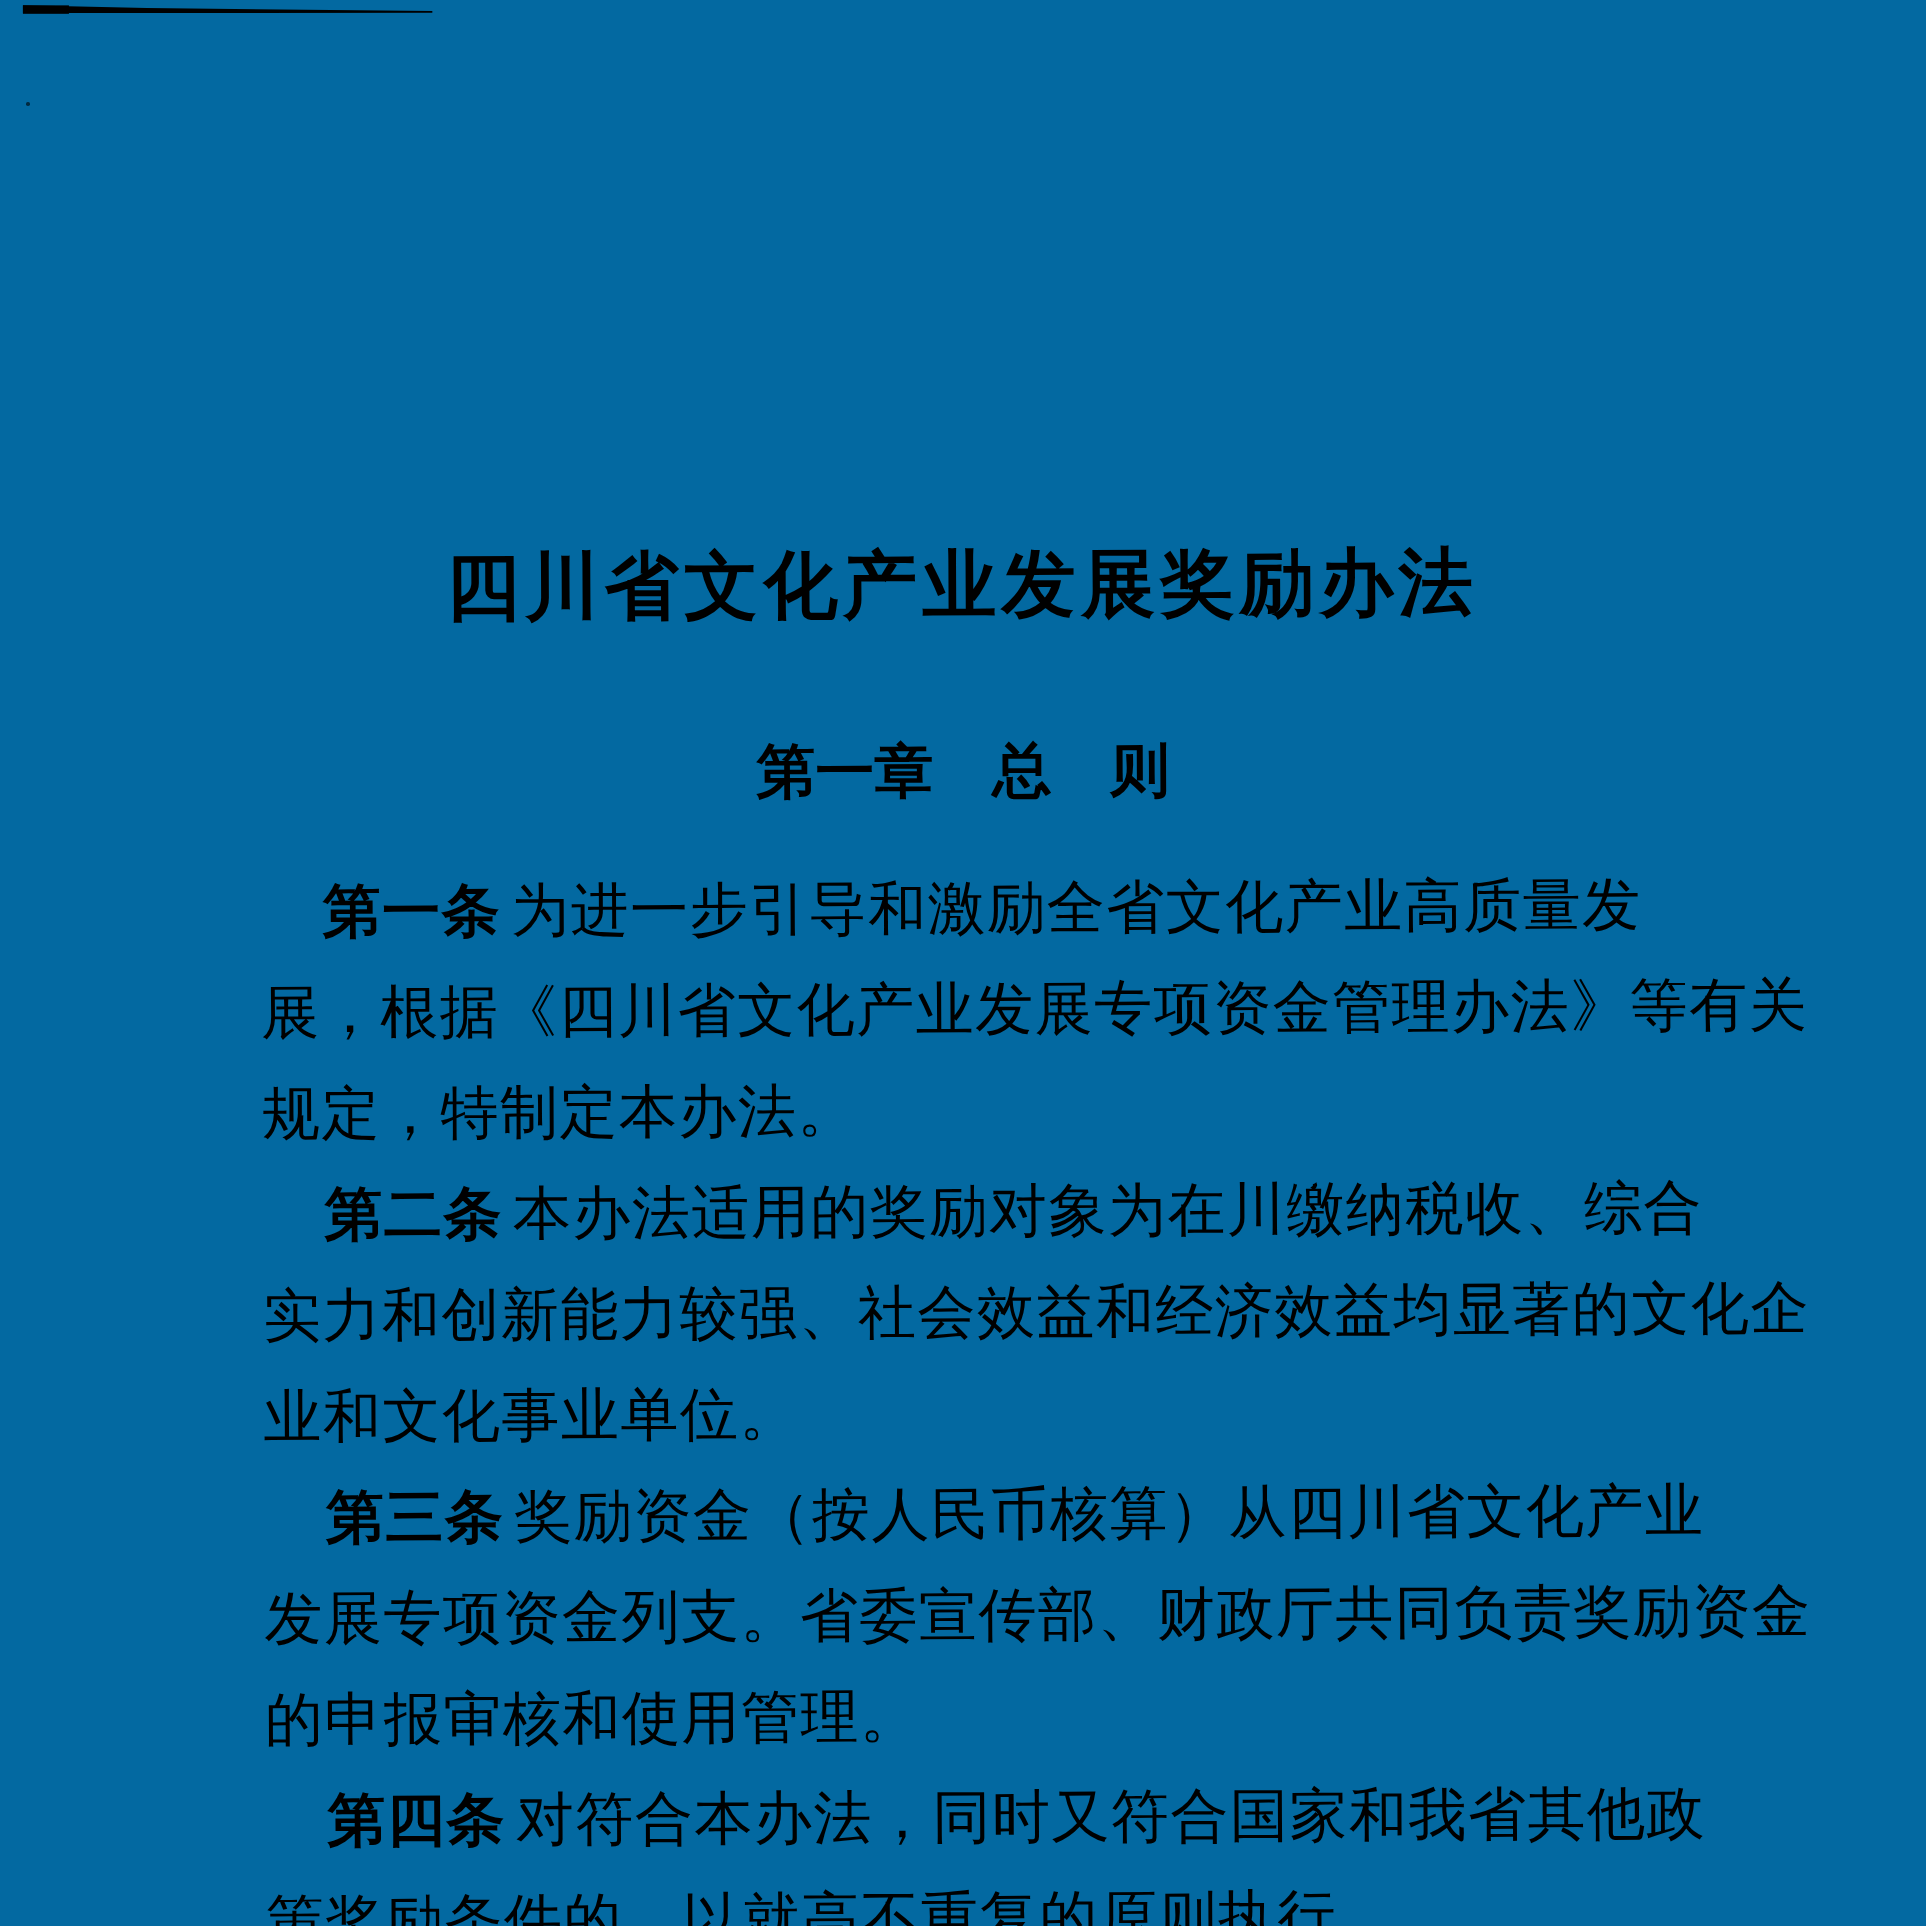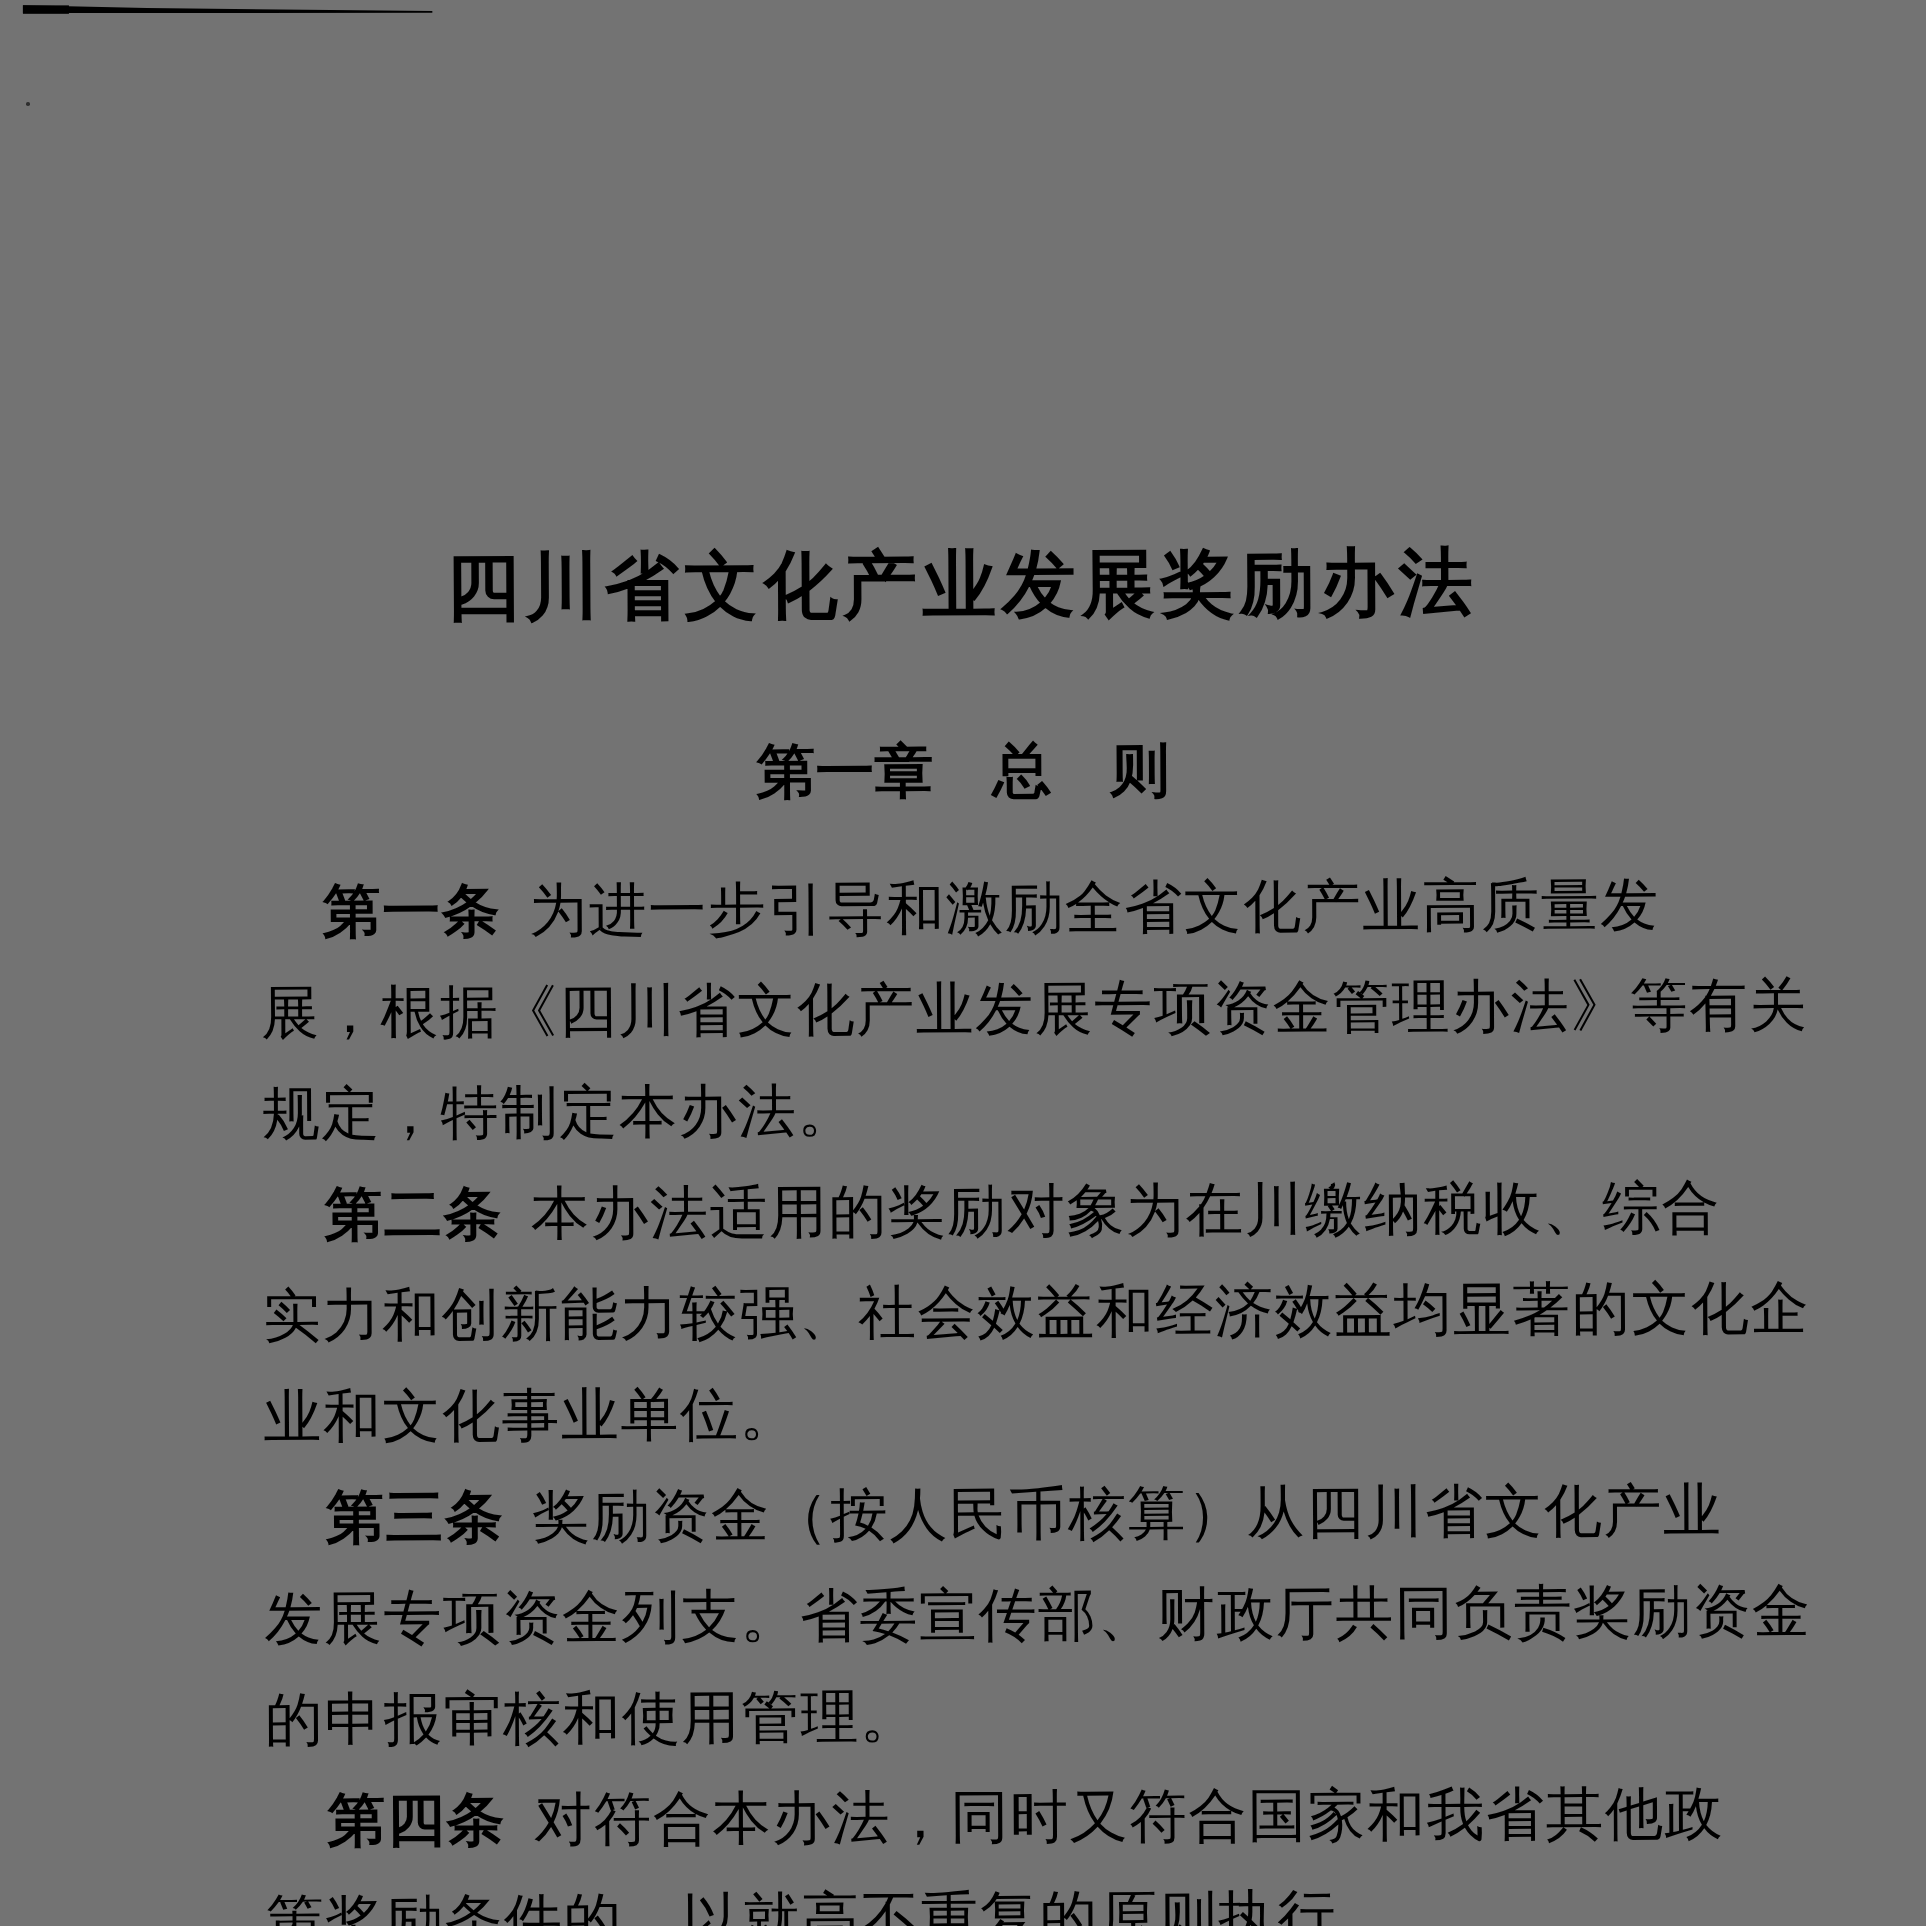--- a/index.html
+++ b/index.html
@@ -3,21 +3,21 @@
 <meta charset="utf-8">
 <style>
   * { margin:0; padding:0; box-sizing:border-box; }
   html, body {
     width:1933px; height:2739px;
     background:#ffffff;
     font-family:"Liberation Serif","DejaVu Serif",serif;
     color:#000;
     overflow:hidden;
   }
-  .page { position:absolute; inset:0; background:#737373; overflow:hidden; }
+  .page { position:absolute; inset:0; background:#0369a1; overflow:hidden; }
 
   
   .streak { position:absolute; top:0; left:0; }
 
   
   .tilt {
     position:absolute; inset:0;
     transform:rotate(-0.3deg);
     transform-origin:50% 40%;
   }
@@ -35,21 +35,21 @@
     white-space:nowrap;
   }
   .ch1 { position:absolute; top:732px; left:0; width:100%; }
 
   .body-block {
     position:absolute; left:260px; top:858px; width:1429px;
     font-size:58px; line-height:101px; letter-spacing:1.5px;
   }
   .line { white-space:nowrap; }
   .indent { text-indent:62px; }
-  .article-label { font-weight:700; margin-right:28px; }
+  .article-label { font-weight:700; margin-right:10px; }
 
   .speck { position:absolute; background:#000; border-radius:50%; }
   .s2 { left:26px;   top:102px;  width:3.5px;  height:3.5px;  opacity:.6; }
 </style>
 </head>
 <body>
 
 <div class="page">
 
   <svg class="streak" width="443" height="23" viewBox="0 0 1150 60" aria-hidden="true">

